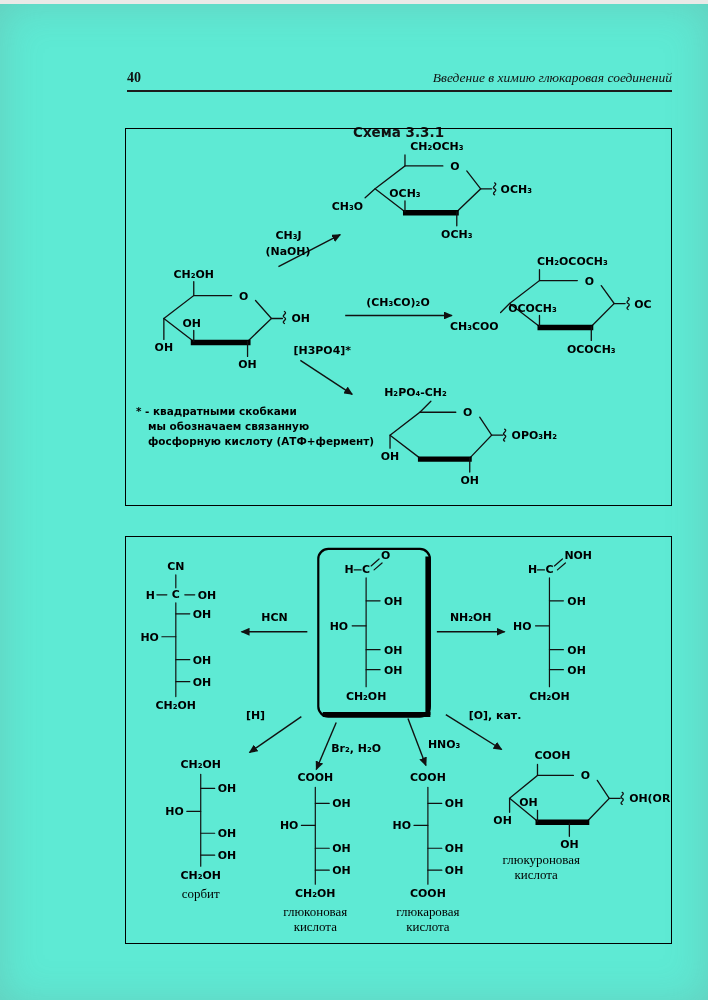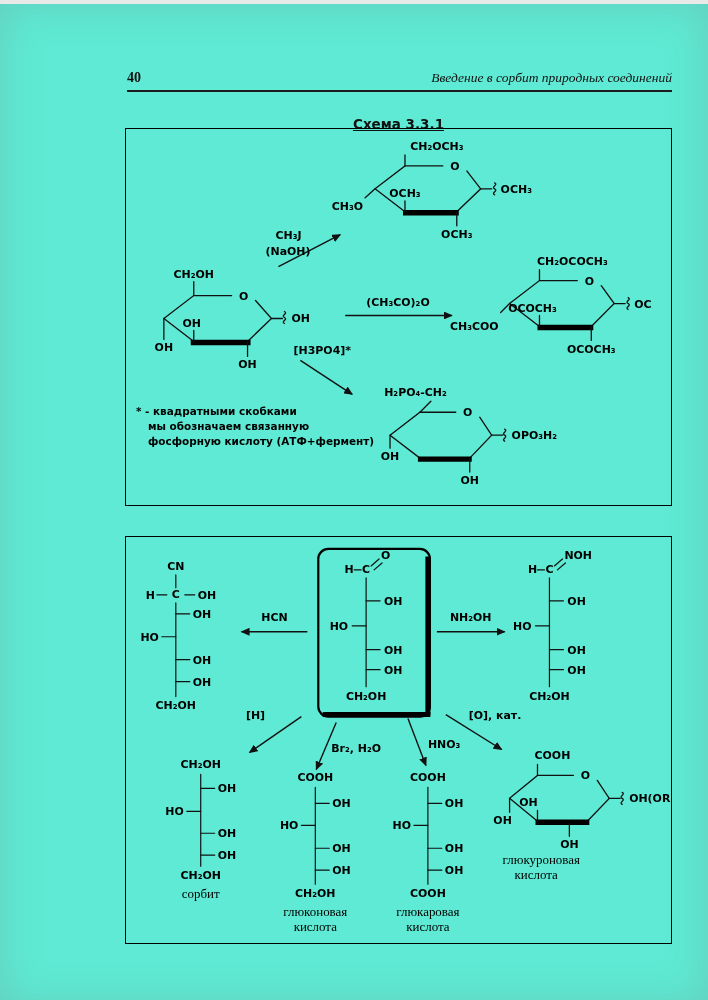--- a/index.html
+++ b/index.html
@@ -6,21 +6,21 @@
   .sheet{
     position:relative;width:708px;height:1000px;margin:4px auto;
     background:#5eead4;overflow:hidden;
     box-shadow:inset 0 0 40px rgba(120,120,120,.25);
     font-family:"DejaVu Sans",sans-serif;color:#111;
   }
   .pagenum{position:absolute;left:127px;top:66px;font:bold 14px "Liberation Serif",serif;}
   .runhead{position:absolute;right:36px;top:66px;font:italic 13.5px "Liberation Serif",serif;}
   .rule{position:absolute;left:127px;top:86px;width:545px;height:2px;background:#1c1c1c;}
   .stitle{position:absolute;left:125px;width:547px;text-align:center;font:bold 13.5px "DejaVu Sans",sans-serif;}
-  .s1{top:112px;text-decoration:underline;} .s2{top:512px;}
+  .s1{top:120px;} .s2{top:512px;}
   .box{position:absolute;left:125px;width:547px;border:1.6px solid #000;box-sizing:border-box;background:transparent;}
   .box1{top:124px;height:378px;}
   .box2{top:532px;height:408px;}
   .box svg{display:block;width:100%;height:100%;}
   
   .ln{stroke:#111;stroke-width:1.3;fill:none;stroke-linecap:round;}
   .chain{stroke:#111;stroke-width:1.2;fill:none;stroke-linecap:round;}
   .thick{stroke:#000;stroke-width:5.5;fill:none;}
   .arr{stroke:#111;stroke-width:1.4;fill:none;}
   .bx{stroke:#000;stroke-width:2.2;fill:none;}
@@ -28,21 +28,21 @@
   text{font-family:"DejaVu Sans",sans-serif;font-weight:bold;font-size:11px;fill:#000;}
   text.fn{font-size:10.5px;}
   text.name{font-family:"Liberation Serif",serif;font-weight:normal;font-size:13px;}
 </style>
 </head>
 <body>
 
 <div class="sheet">
 
   <span class="pagenum">40</span>
-  <span class="runhead">Введение в сорбит природных соединений</span>
+  <span class="runhead">Введение в химию глюкаровая соединений</span>
   <div class="rule"></div>
 
   <div class="stitle s1">Схема 3.3.1</div>
 
   <div class="box box1">
     <svg viewBox="0 0 547 377" preserveAspectRatio="none">
       <defs>
         <marker id="ah1" markerWidth="10" markerHeight="8" refX="8" refY="4" orient="auto" markerUnits="userSpaceOnUse">
           <path d="M0,0 L9,4 L0,8 z" fill="#111"></path>
         </marker>

